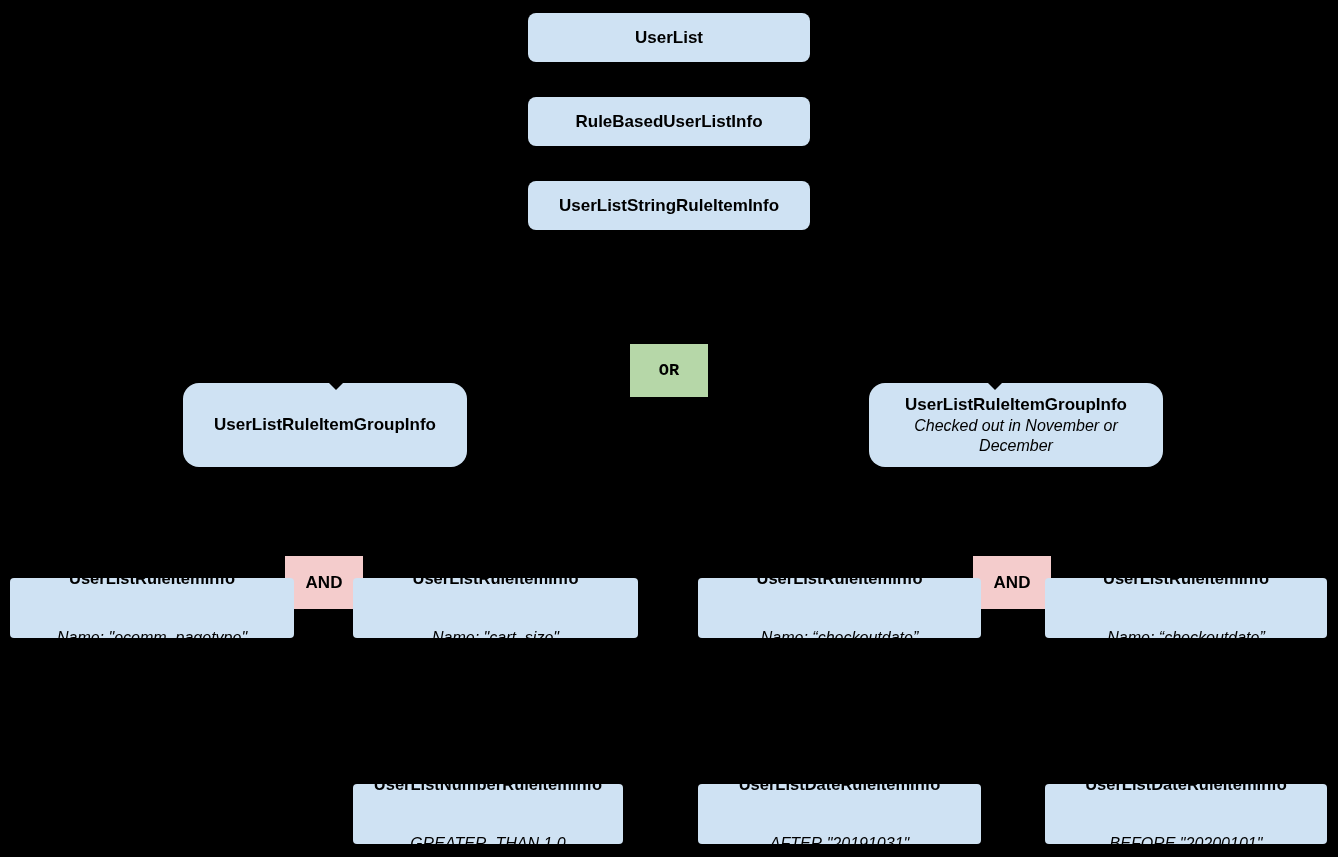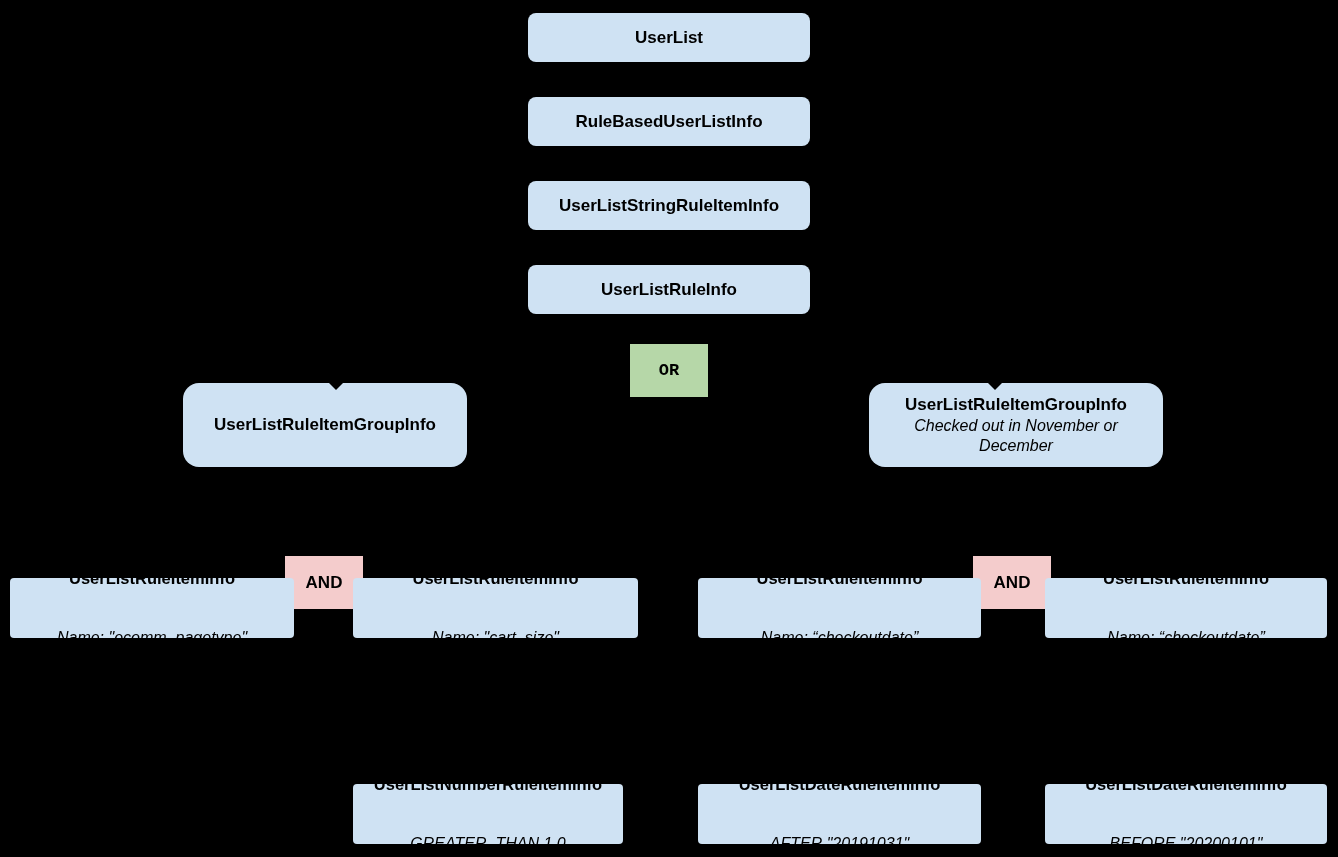--- a/index.html
+++ b/index.html
@@ -78,21 +78,20 @@
   }
 </style>
 </head>
 <body>
 
 <div class="canvas">
 
   <div class="node chain rounded-sm" style="top:13px">UserList</div>
   <div class="node chain rounded-sm" style="top:97px">RuleBasedUserListInfo</div>
   <div class="node chain rounded-sm" style="top:181px">UserListStringRuleItemInfo</div>
-  <div class="node chain rounded-sm" style="top:265px">UserListRuleInfo</div>
 
   <div class="operator op-or" style="left:630px; top:344px">OR</div>
 
   <div class="arrow-tip" style="left:325px; top:379px"></div>
   <div class="arrow-tip" style="left:984px; top:379px"></div>
 
   <div class="node group-node rounded-lg" style="left:183px; width:284px">
     <span class="title">UserListRuleItemGroupInfo</span>
   </div>
   <div class="node group-node rounded-lg" style="left:869px; width:294px">

